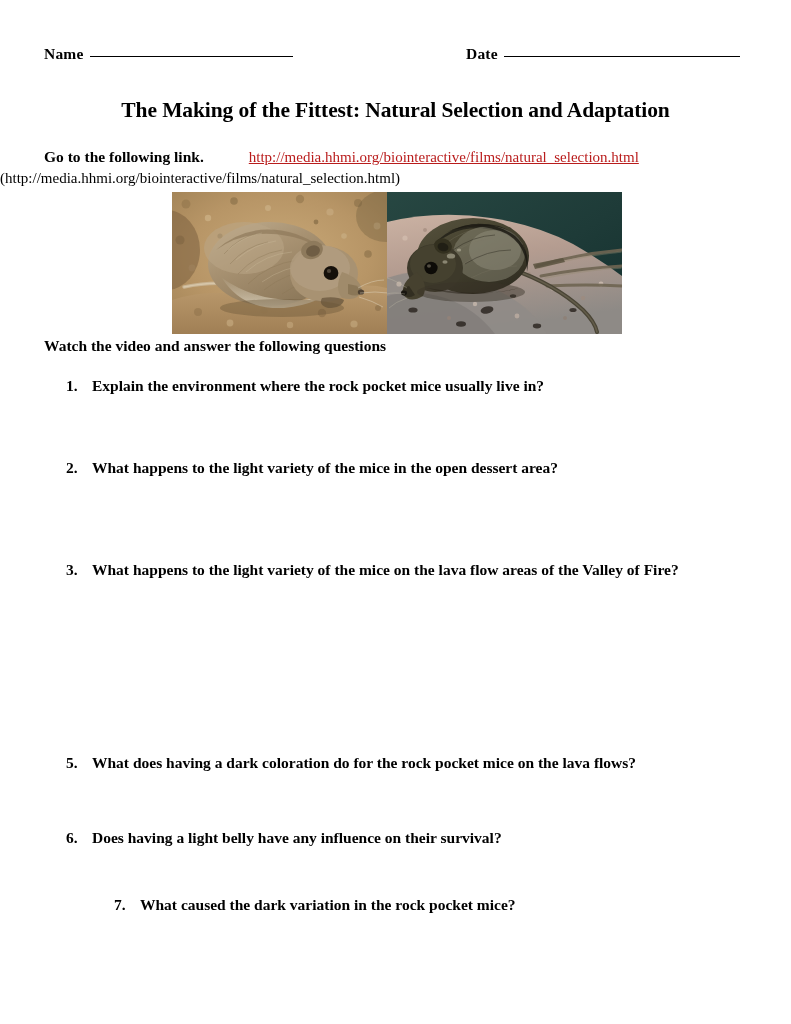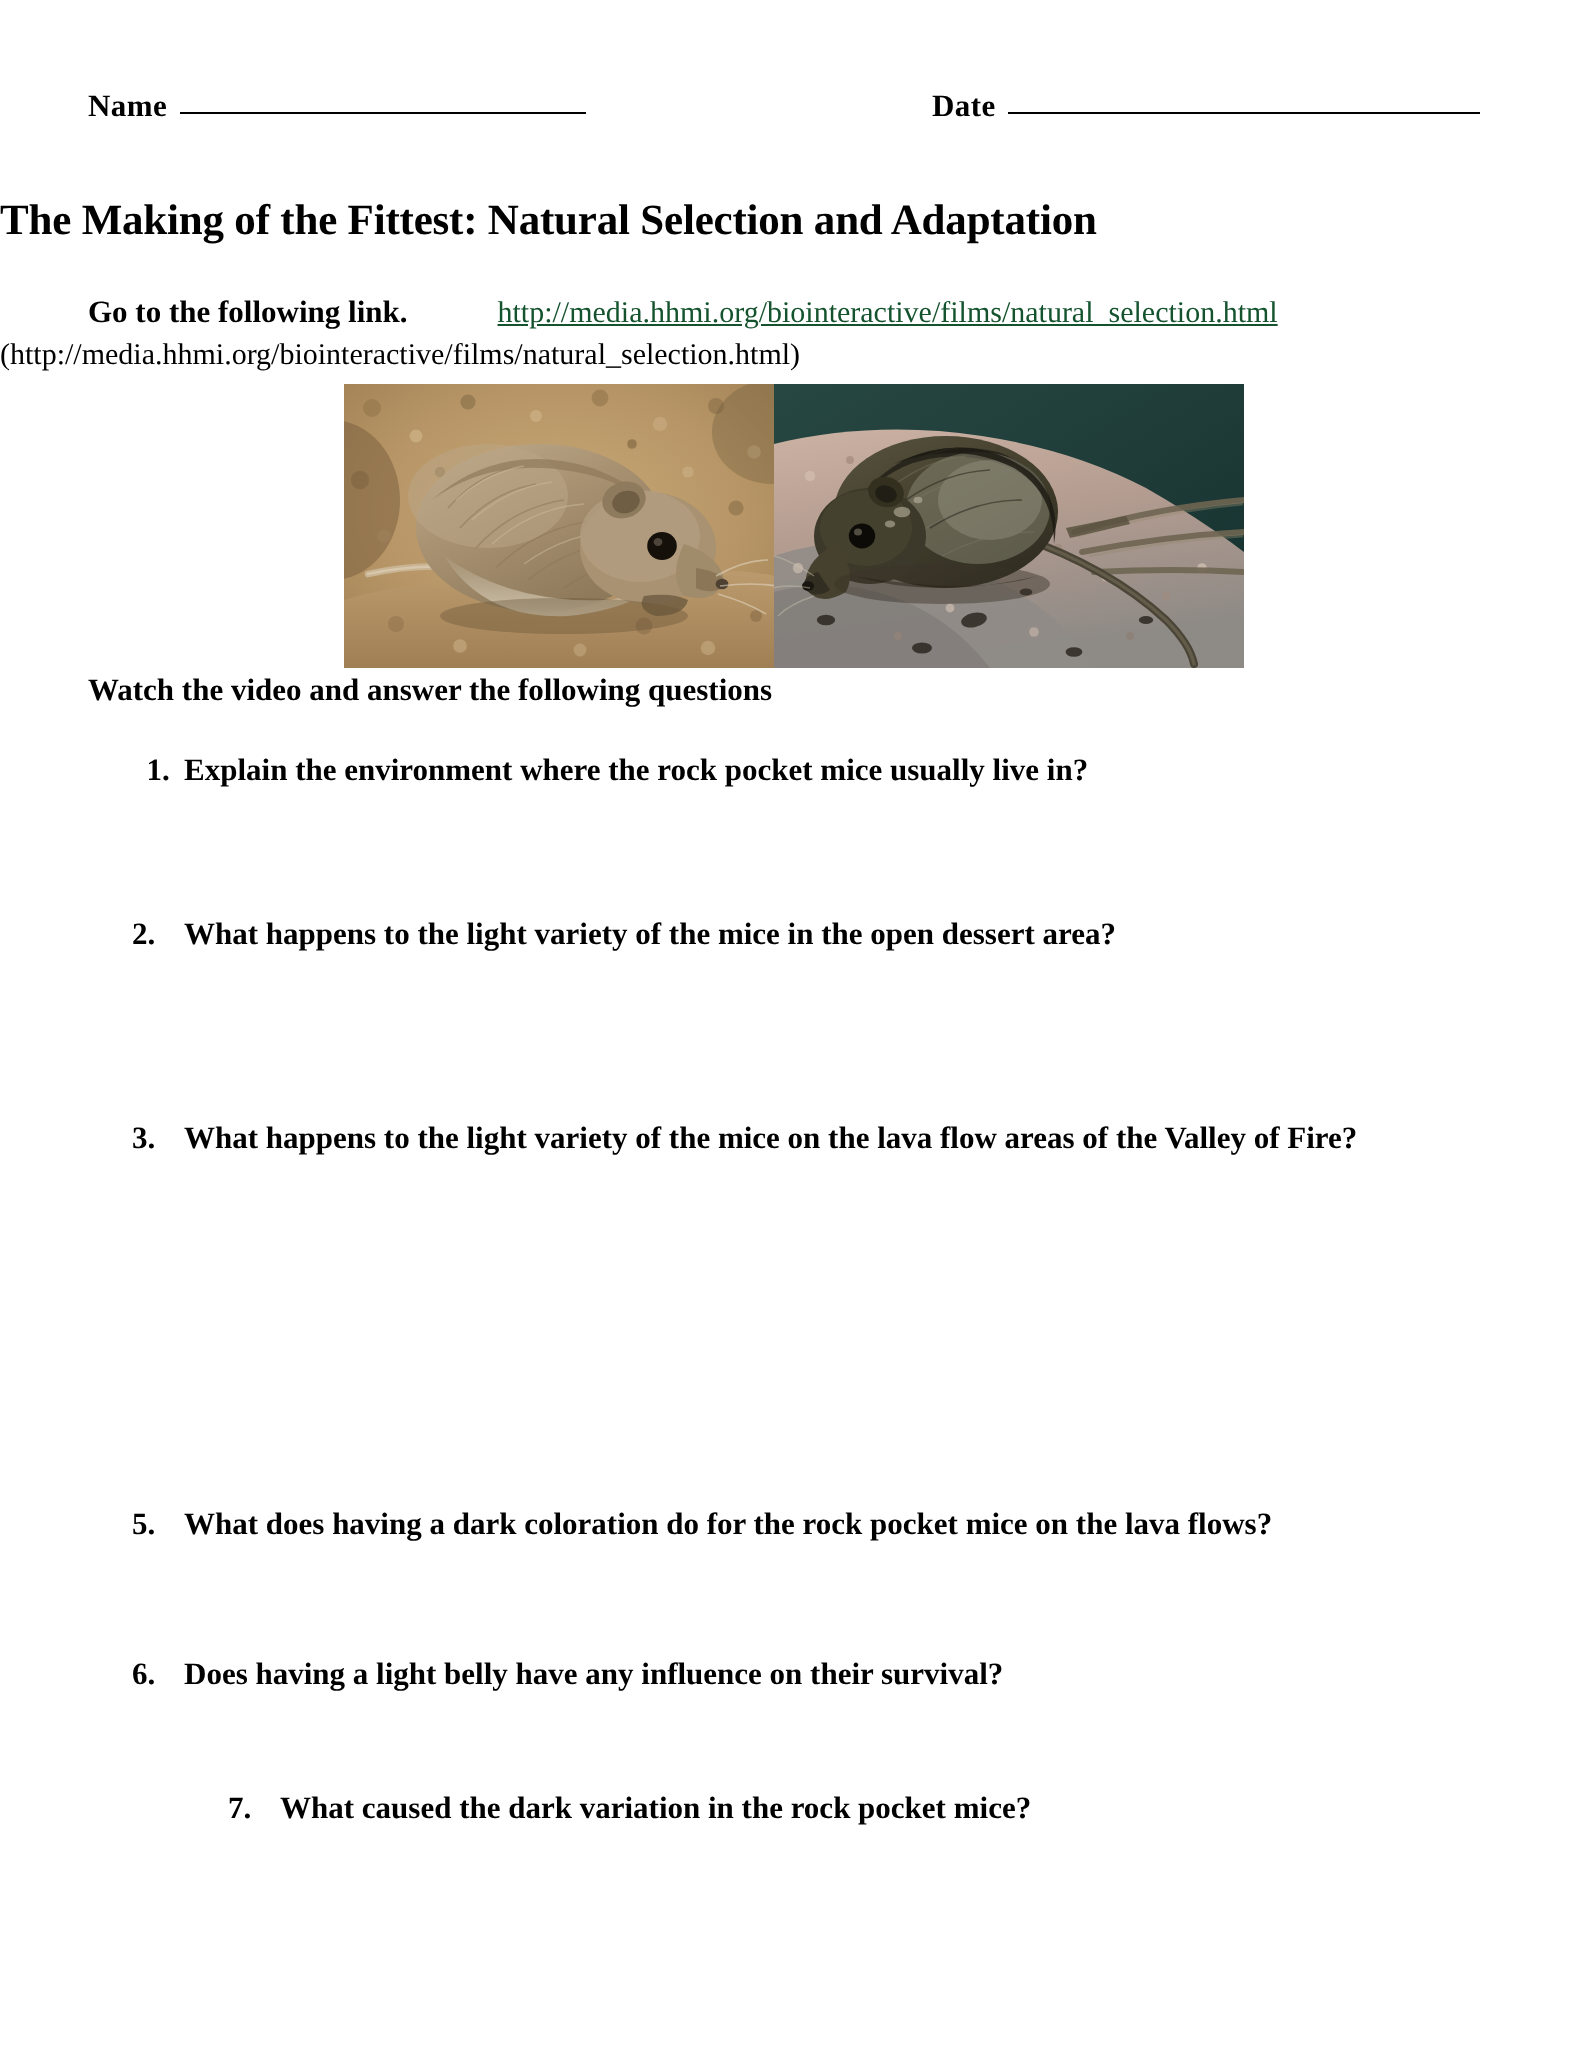--- a/index.html
+++ b/index.html
@@ -48,21 +48,21 @@
   #name-field .field-rule { width: 203px; }
   #date-field { left: 422px; top: 0px; }
   #date-field .field-rule { width: 236px; }
 
   
   .doc-title {
     position: absolute;
     left: 0;
     top: 98px;
     width: 791px;
-    text-align: left;
+    text-align: center;
     font-weight: bold;
     font-size: 21.5px;
     letter-spacing: -0.1px;
   }
 
   
   .link-line {
     position: absolute;
     left: 44px;
     top: 148px;
@@ -141,21 +141,21 @@
     </div>
     <div class="field" id="date-field">
       <span class="field-label">Date</span>
       <span class="field-rule"></span>
     </div>
   </div>
 
   <div class="doc-title">The Making of the Fittest: Natural Selection and Adaptation</div>
 
   <div class="link-line">
-    <span class="link-lead">Go to the following link.</span><a class="url-link" href="#" style="color: #14532d; padding-left: 36px;">http://media.hhmi.org/biointeractive/films/natural_selection.html</a>
+    <span class="link-lead">Go to the following link.</span><a class="url-link" href="#" style="color: #b91c1c; padding-left: 36px;">http://media.hhmi.org/biointeractive/films/natural_selection.html</a>
   </div>
   <div class="url-plain">(http://media.hhmi.org/biointeractive/films/natural_selection.html)</div>
 
   <div class="figure-row">
 
     <svg class="photo left" viewBox="0 0 215 142" preserveAspectRatio="none">
       <defs>
         <radialGradient id="sandBG" cx="50%" cy="45%" r="78%">
           <stop offset="0%" stop-color="#c9a978"></stop>
           <stop offset="55%" stop-color="#b79566"></stop>
@@ -387,21 +387,21 @@
         <path d="M20 106 q-12 4 -18 10"></path>
       </g>
 
       <ellipse cx="84" cy="100" rx="54" ry="10" fill="#3a3229" opacity="0.45"></ellipse>
       <path d="M40 96 Q80 108 132 96 Q100 106 40 96 Z" fill="#272218" opacity="0.5"></path>
     </svg>
   </div>
 
   <div class="watch-line">Watch the video and answer the following questions</div>
 
-  <div class="question" id="q-0" style="top: 377px; text-align: center;">
+  <div class="question" id="q-0" style="top: 377px;">
     <span class="q-num">1.</span><span class="q-text">Explain the environment where the rock pocket mice usually live in?</span>
   </div>
   <div class="question" id="q-1" style="top: 459px;">
     <span class="q-num">2.</span><span class="q-text">What happens to the light variety of the mice in the open dessert area?</span>
   </div>
   <div class="question" id="q-2" style="top: 561px;">
     <span class="q-num">3.</span><span class="q-text">What happens to the light variety of the mice on the lava flow areas of the Valley of Fire?</span>
   </div>
   <div class="question" id="q-4" style="top: 726px; margin-top: 28px;">
     <span class="q-num">5.</span><span class="q-text">What does having a dark coloration do for the rock pocket mice on the lava flows?</span>

